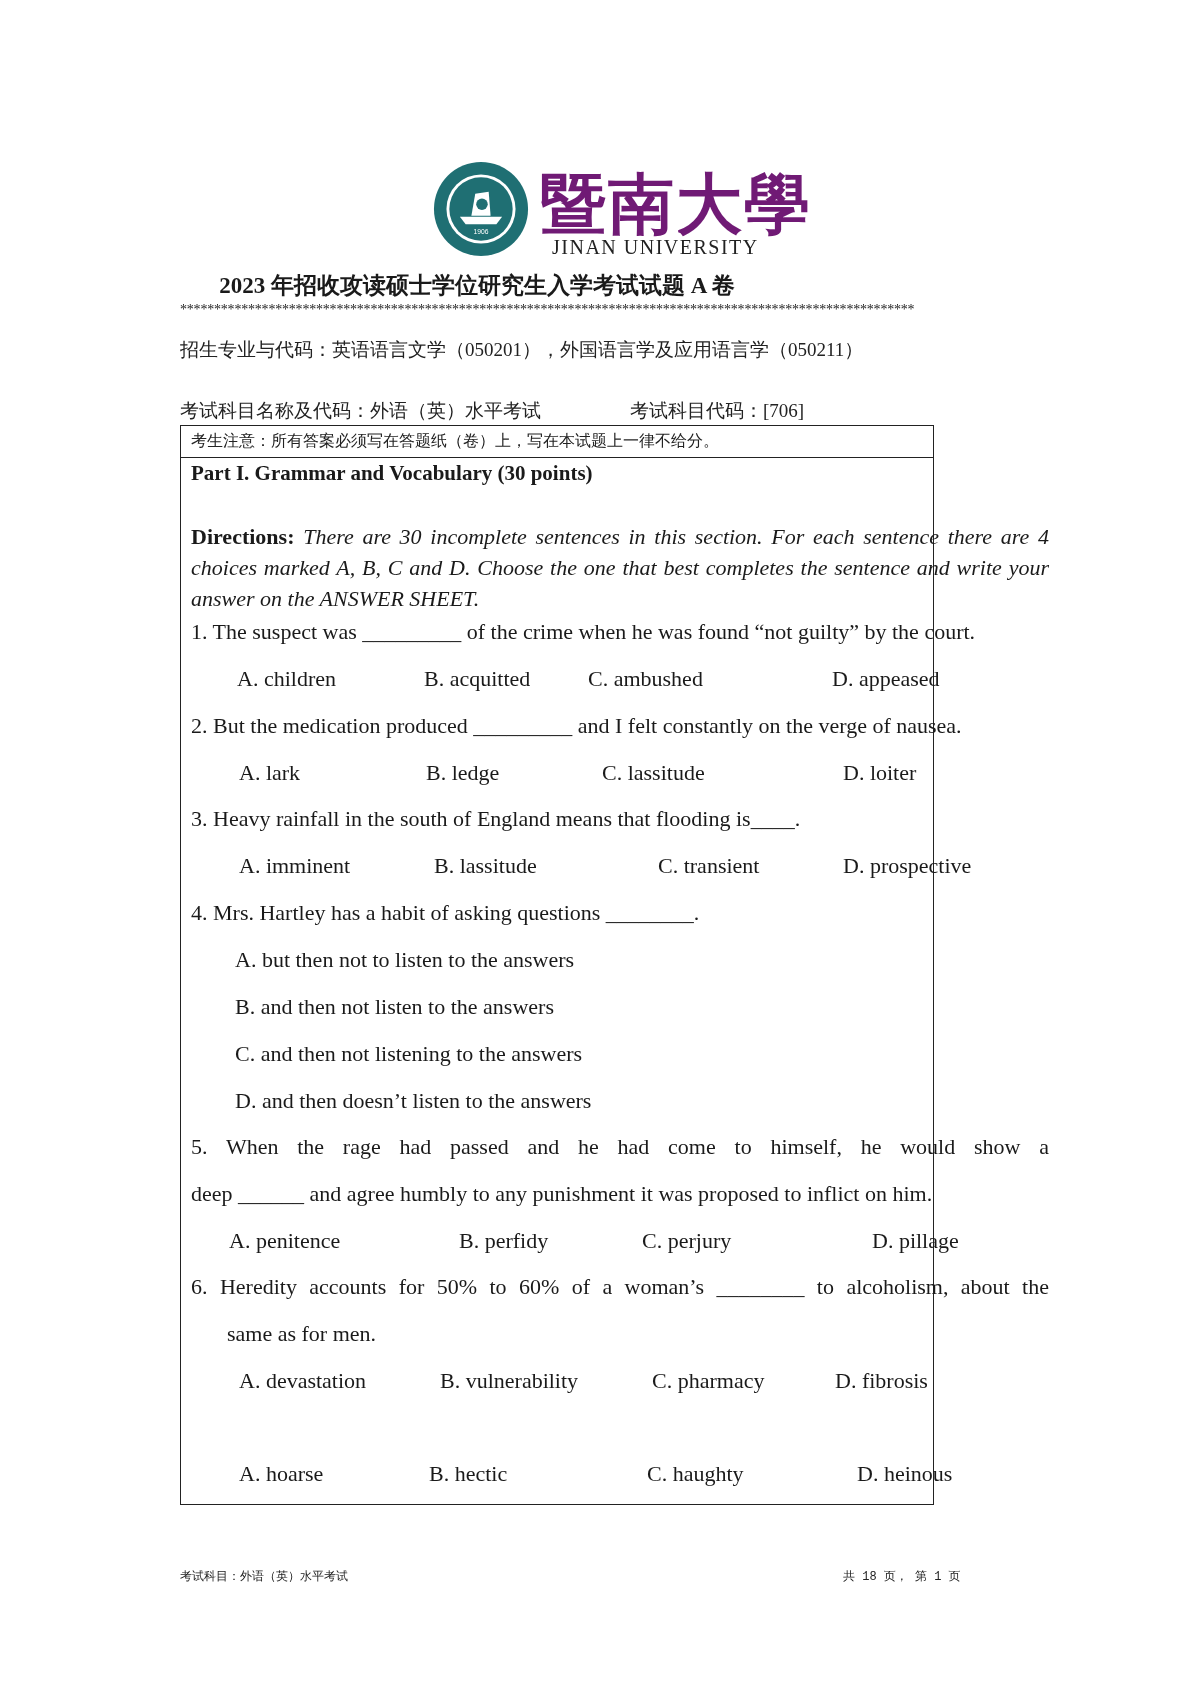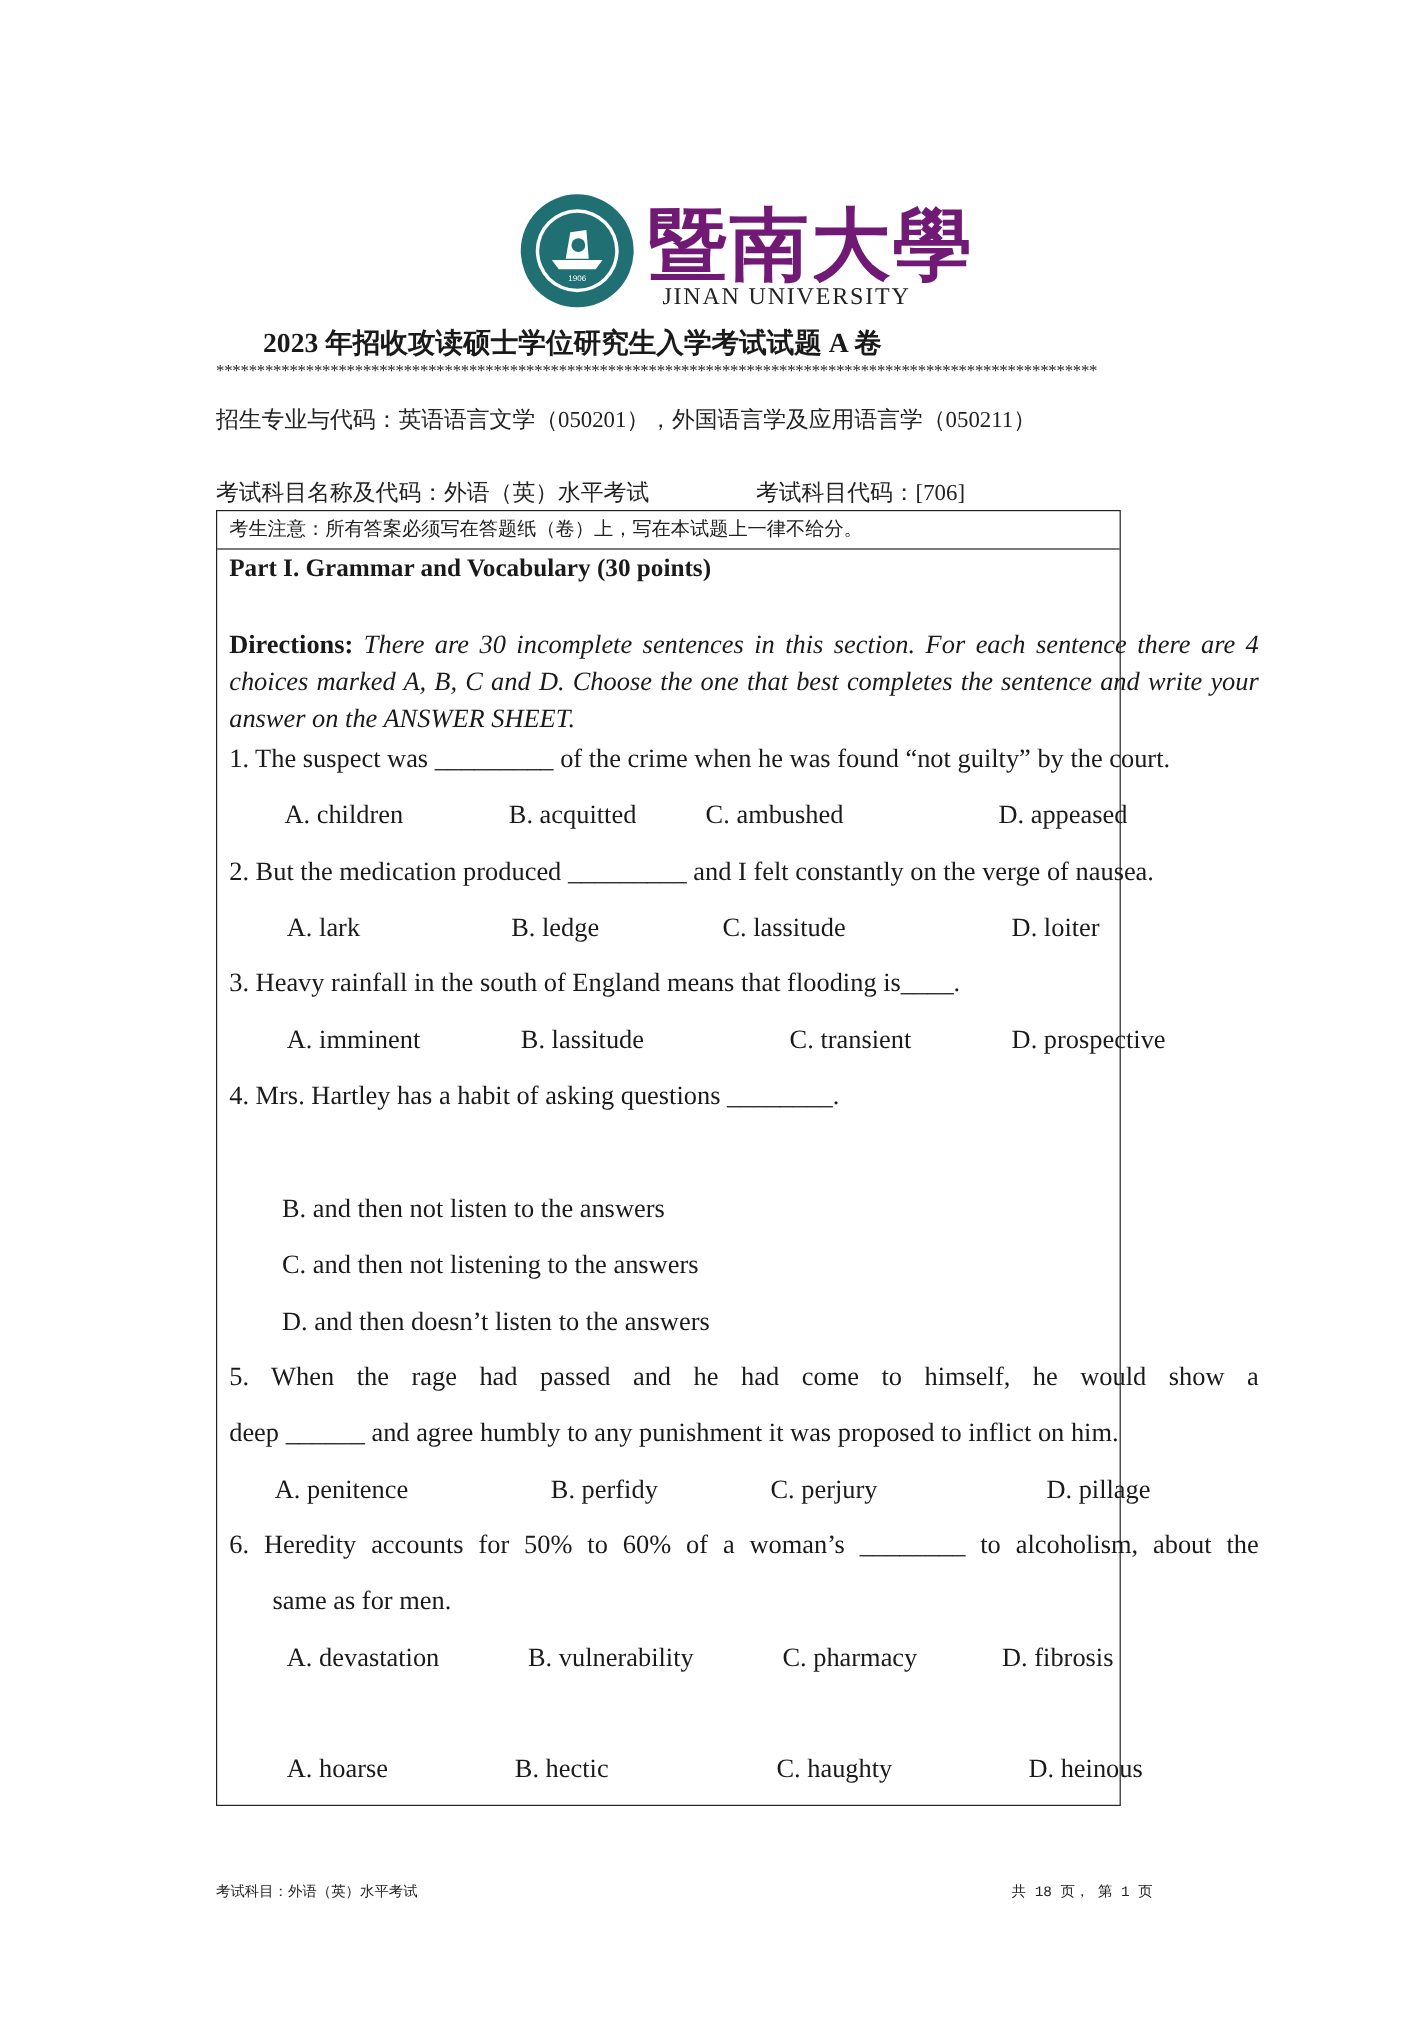--- a/index.html
+++ b/index.html
@@ -79,20 +79,21 @@
   <div class="abs opt" style="left:421px; top:334px;">C. lassitude</div>
   <div class="abs opt" style="left:630px; top:334px;margin-left:32px;">D. loiter</div>
 
   <div class="abs q" style="left:10px; top:380px;">3. Heavy rainfall in the south of England means that flooding is____.</div>
   <div class="abs opt" style="left:58px; top:427px;">A. imminent</div>
   <div class="abs opt" style="left:253px; top:427px;">B. lassitude</div>
   <div class="abs opt" style="left:477px; top:427px;">C. transient</div>
   <div class="abs opt" style="left:662px; top:427px;">D. prospective</div>
 
   <div class="abs q" style="left:10px; top:474px;">4. Mrs. Hartley has a habit of asking questions ________.</div>
+  <div class="abs opt" style="left:54px; top:521px;">A. but then not to listen to the answers</div>
   <div class="abs opt" style="left:54px; top:568px;">B. and then not listen to the answers</div>
   <div class="abs opt" style="left:54px; top:615px;">C. and then not listening to the answers</div>
   <div class="abs opt" style="left:54px; top:662px;">D. and then doesn’t listen to the answers</div>
 
   <div class="justify-line" style="top:708px;">5. When the rage had passed and he had come to himself, he would show a</div>
   <div class="abs q" style="left:10px; top:755px;">deep ______ and agree humbly to any punishment it was proposed to inflict on him.</div>
   <div class="abs opt" style="left:48px; top:802px;">A. penitence</div>
   <div class="abs opt" style="left:278px; top:802px;">B. perfidy</div>
   <div class="abs opt" style="left:461px; top:802px;">C. perjury</div>
   <div class="abs opt" style="left:691px; top:802px;">D. pillage</div>

